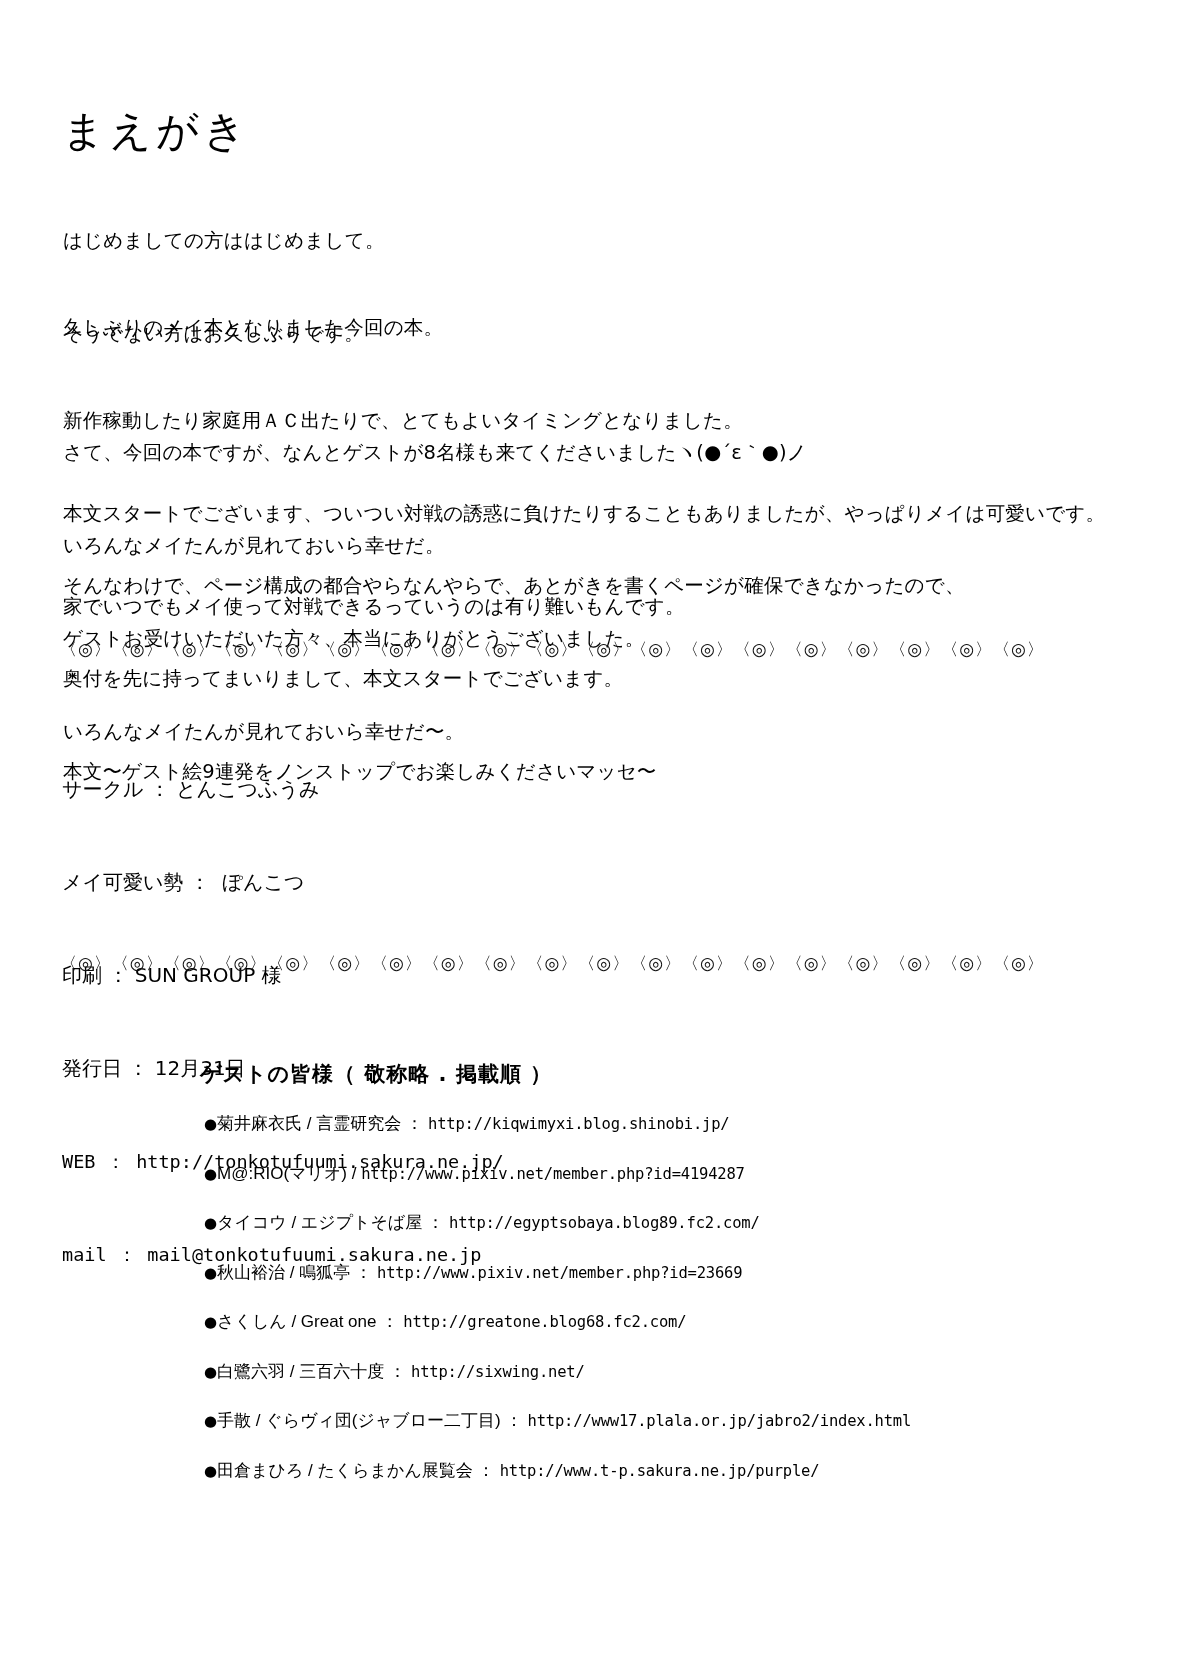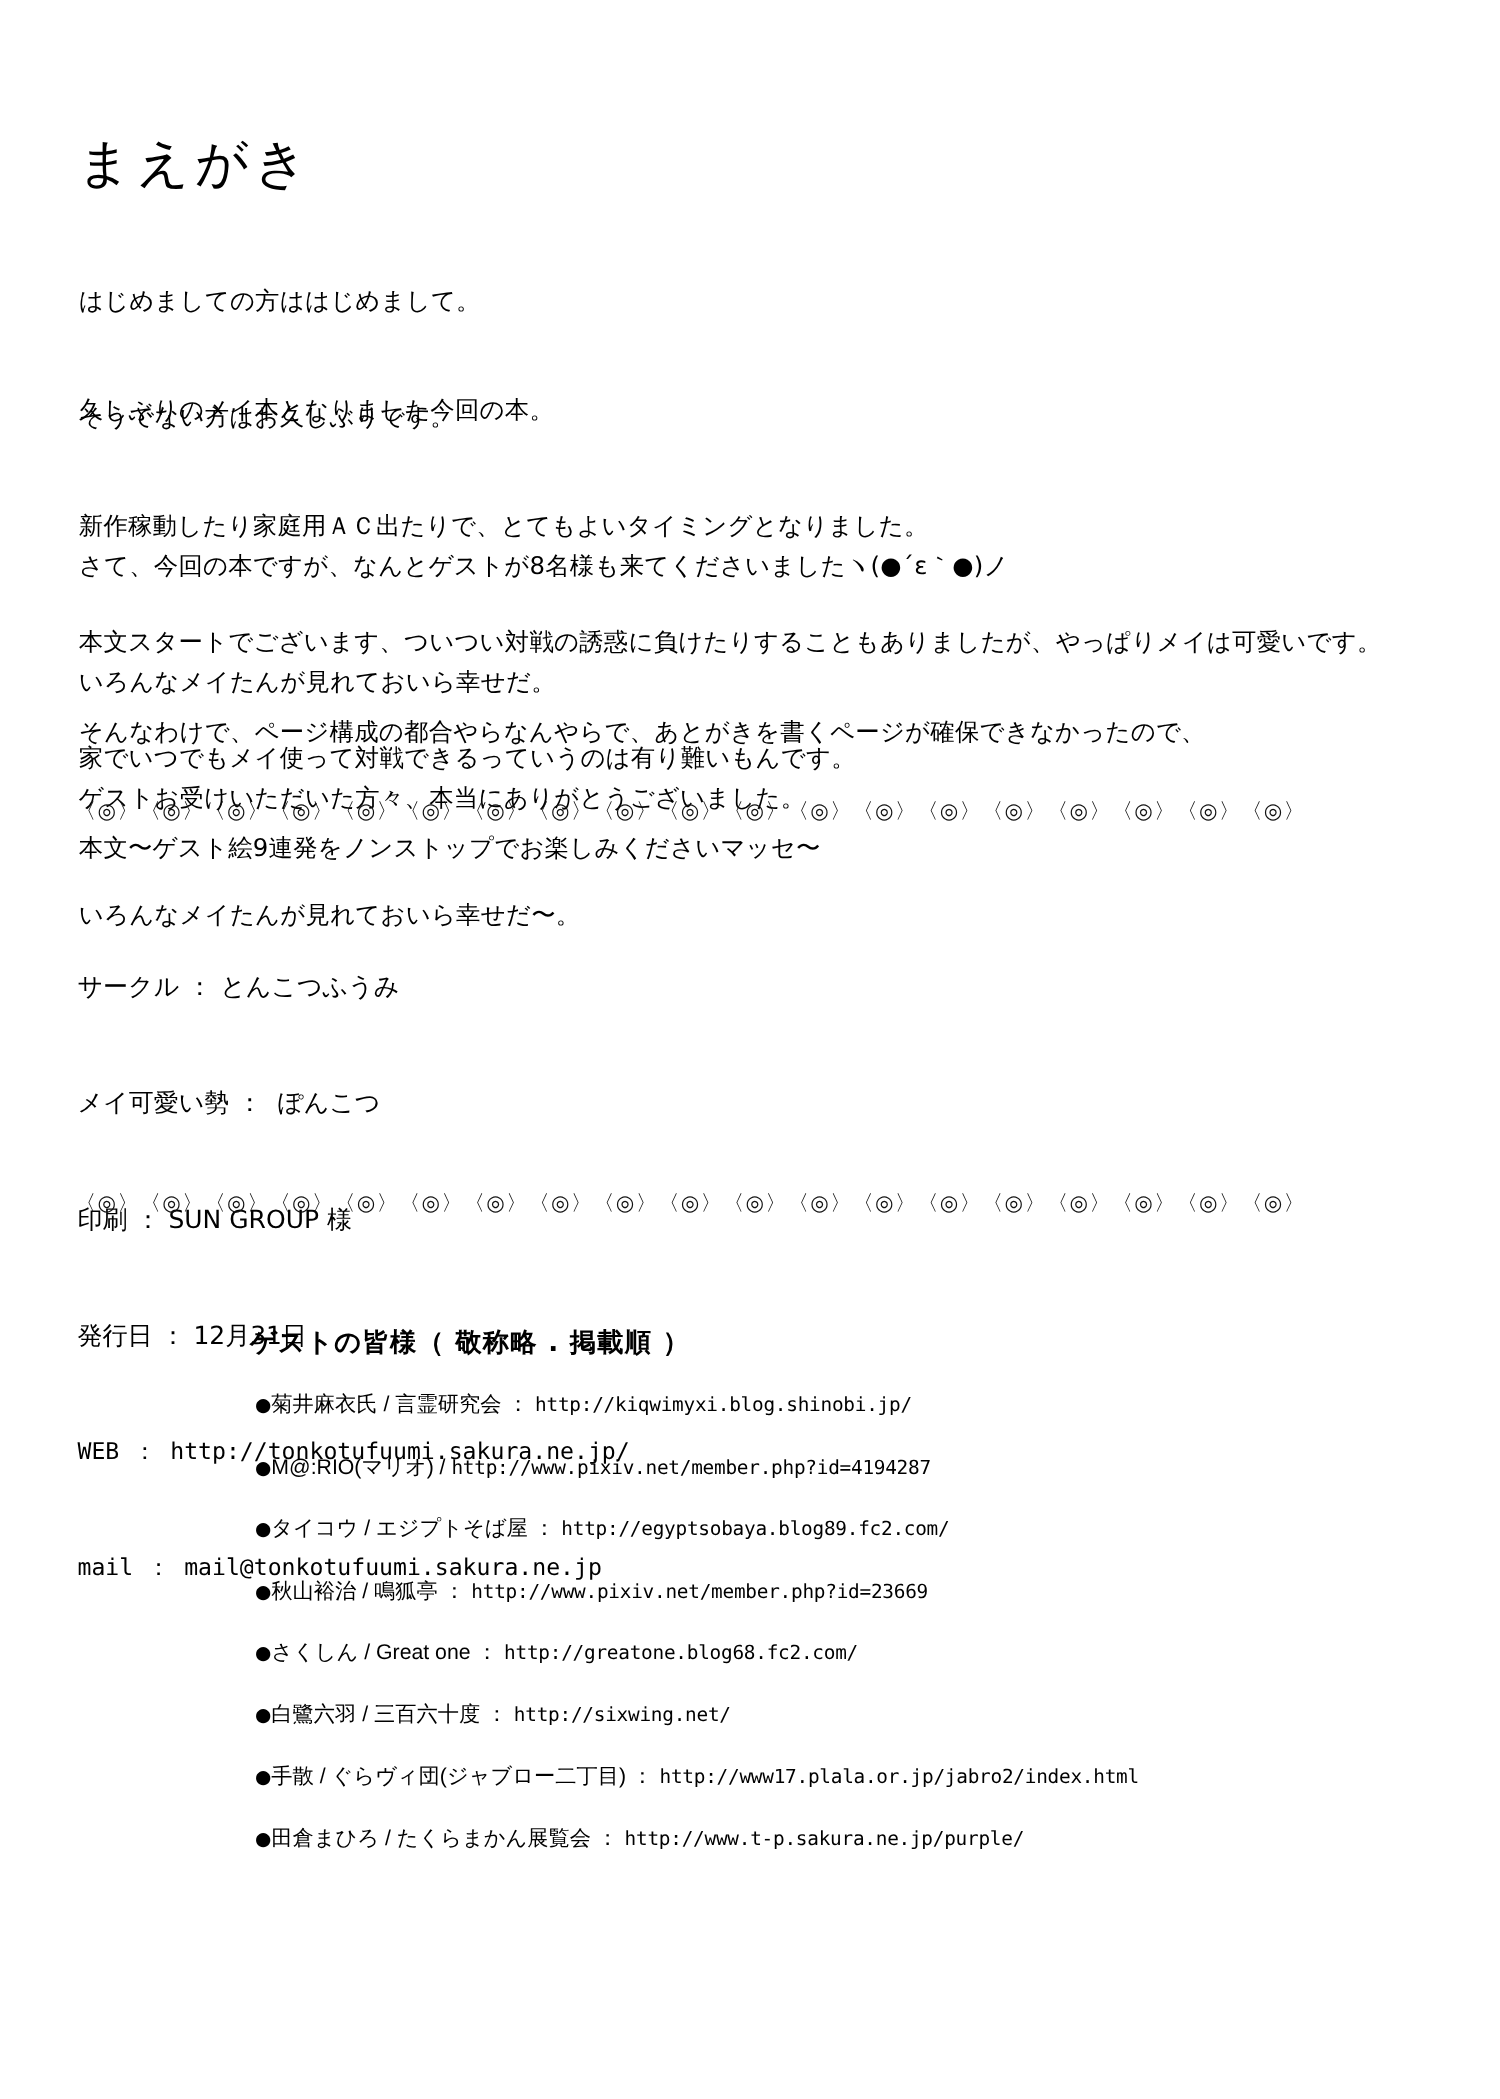--- a/index.html
+++ b/index.html
@@ -133,20 +133,21 @@
 
   <div class="body-block" id="para-3">
     <span class="ln">さて、今回の本ですが、なんとゲストが8名様も来てくださいましたヽ(●´ε｀●)ノ</span>
     <span class="ln">いろんなメイたんが見れておいら幸せだ。</span>
     <span class="ln">ゲストお受けいただいた方々、本当にありがとうございました。</span>
     <span class="ln">いろんなメイたんが見れておいら幸せだ〜。</span>
   </div>
 
   <div class="body-block" id="para-4">
     <span class="ln">そんなわけで、ページ構成の都合やらなんやらで、あとがきを書くページが確保できなかったので、</span>
+    <span class="ln">奥付を先に持ってまいりまして、本文スタートでございます。</span>
     <span class="ln">本文〜ゲスト絵9連発をノンストップでお楽しみくださいマッセ〜</span>
   </div>
 
   <div class="divider" id="divider-1">〈◎〉〈◎〉〈◎〉〈◎〉〈◎〉〈◎〉〈◎〉〈◎〉〈◎〉〈◎〉〈◎〉〈◎〉〈◎〉〈◎〉〈◎〉〈◎〉〈◎〉〈◎〉〈◎〉</div>
 
   <div class="colophon">
     <div class="jp">サークル ： とんこつふうみ</div>
     <div class="jp">メイ可愛い勢 ：  ぽんこつ</div>
     <div class="jp">印刷 ： SUN GROUP 様</div>
     <div class="jp">発行日 ： 12月31日</div>

